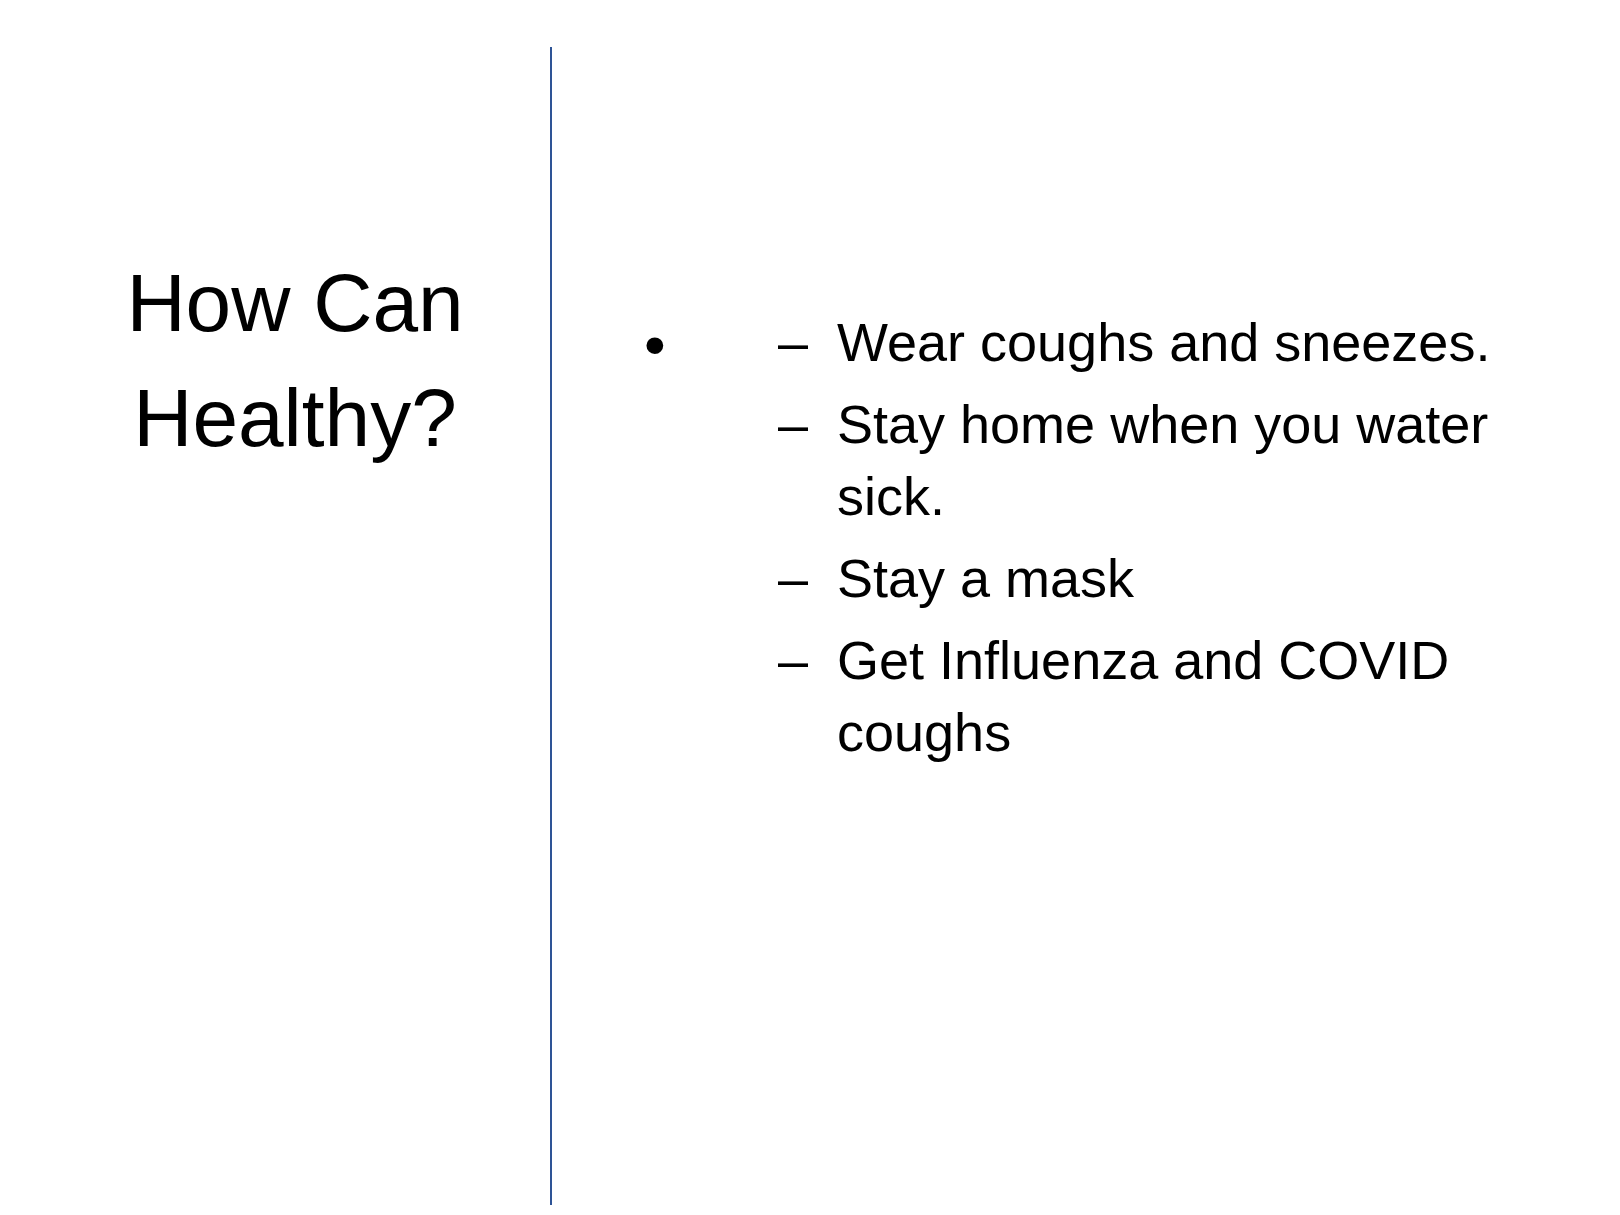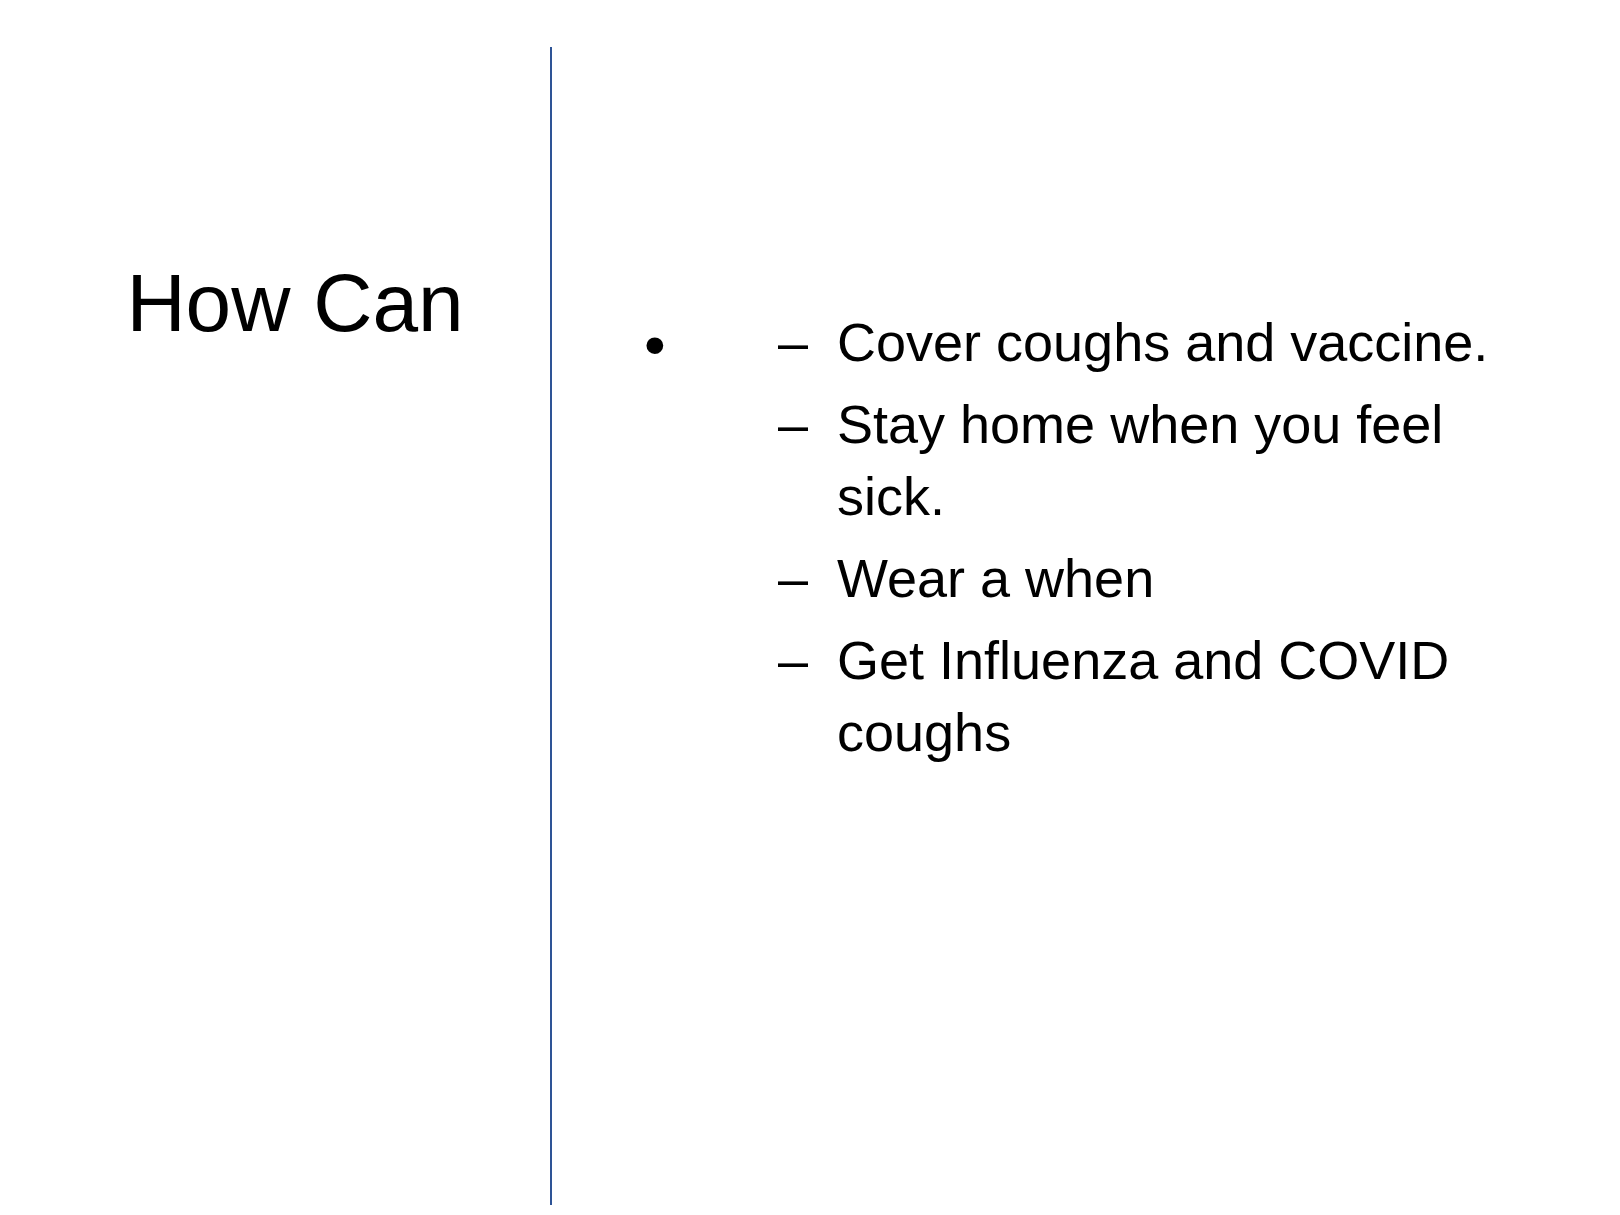--- a/index.html
+++ b/index.html
@@ -113,39 +113,40 @@
 </style>
 </head>
 <body>
 
 <div id="slide" style="background: rgb(255, 255, 255);">
 
   <div id="divider" style="background: rgb(46, 84, 150);"></div>
 
   <div id="title-block">
     <span class="title-line">How Can</span>
+    <span class="title-line">Healthy?</span>
   </div>
 
   <div id="body-block">
     <ul class="lvl1">
       <li class="bullet1">
         <span class="marker1">•</span>
 
         <ul class="lvl2">
           <li class="bullet2">
             <span class="marker2">–</span>
-            <span class="btext">Cover coughs and vaccine.</span>
+            <span class="btext">Wear coughs and sneezes.</span>
           </li>
           <li class="bullet2">
             <span class="marker2">–</span>
-            <span class="btext">Stay home when you feel sick.</span>
+            <span class="btext">Stay home when you water sick.</span>
           </li>
           <li class="bullet2">
             <span class="marker2">–</span>
-            <span class="btext">Wear a when</span>
+            <span class="btext">Stay a mask</span>
           </li>
           <li class="bullet2">
             <span class="marker2">–</span>
             <span class="btext">Get Influenza and COVID coughs</span>
           </li>
         </ul>
       </li>
     </ul>
   </div>
 

